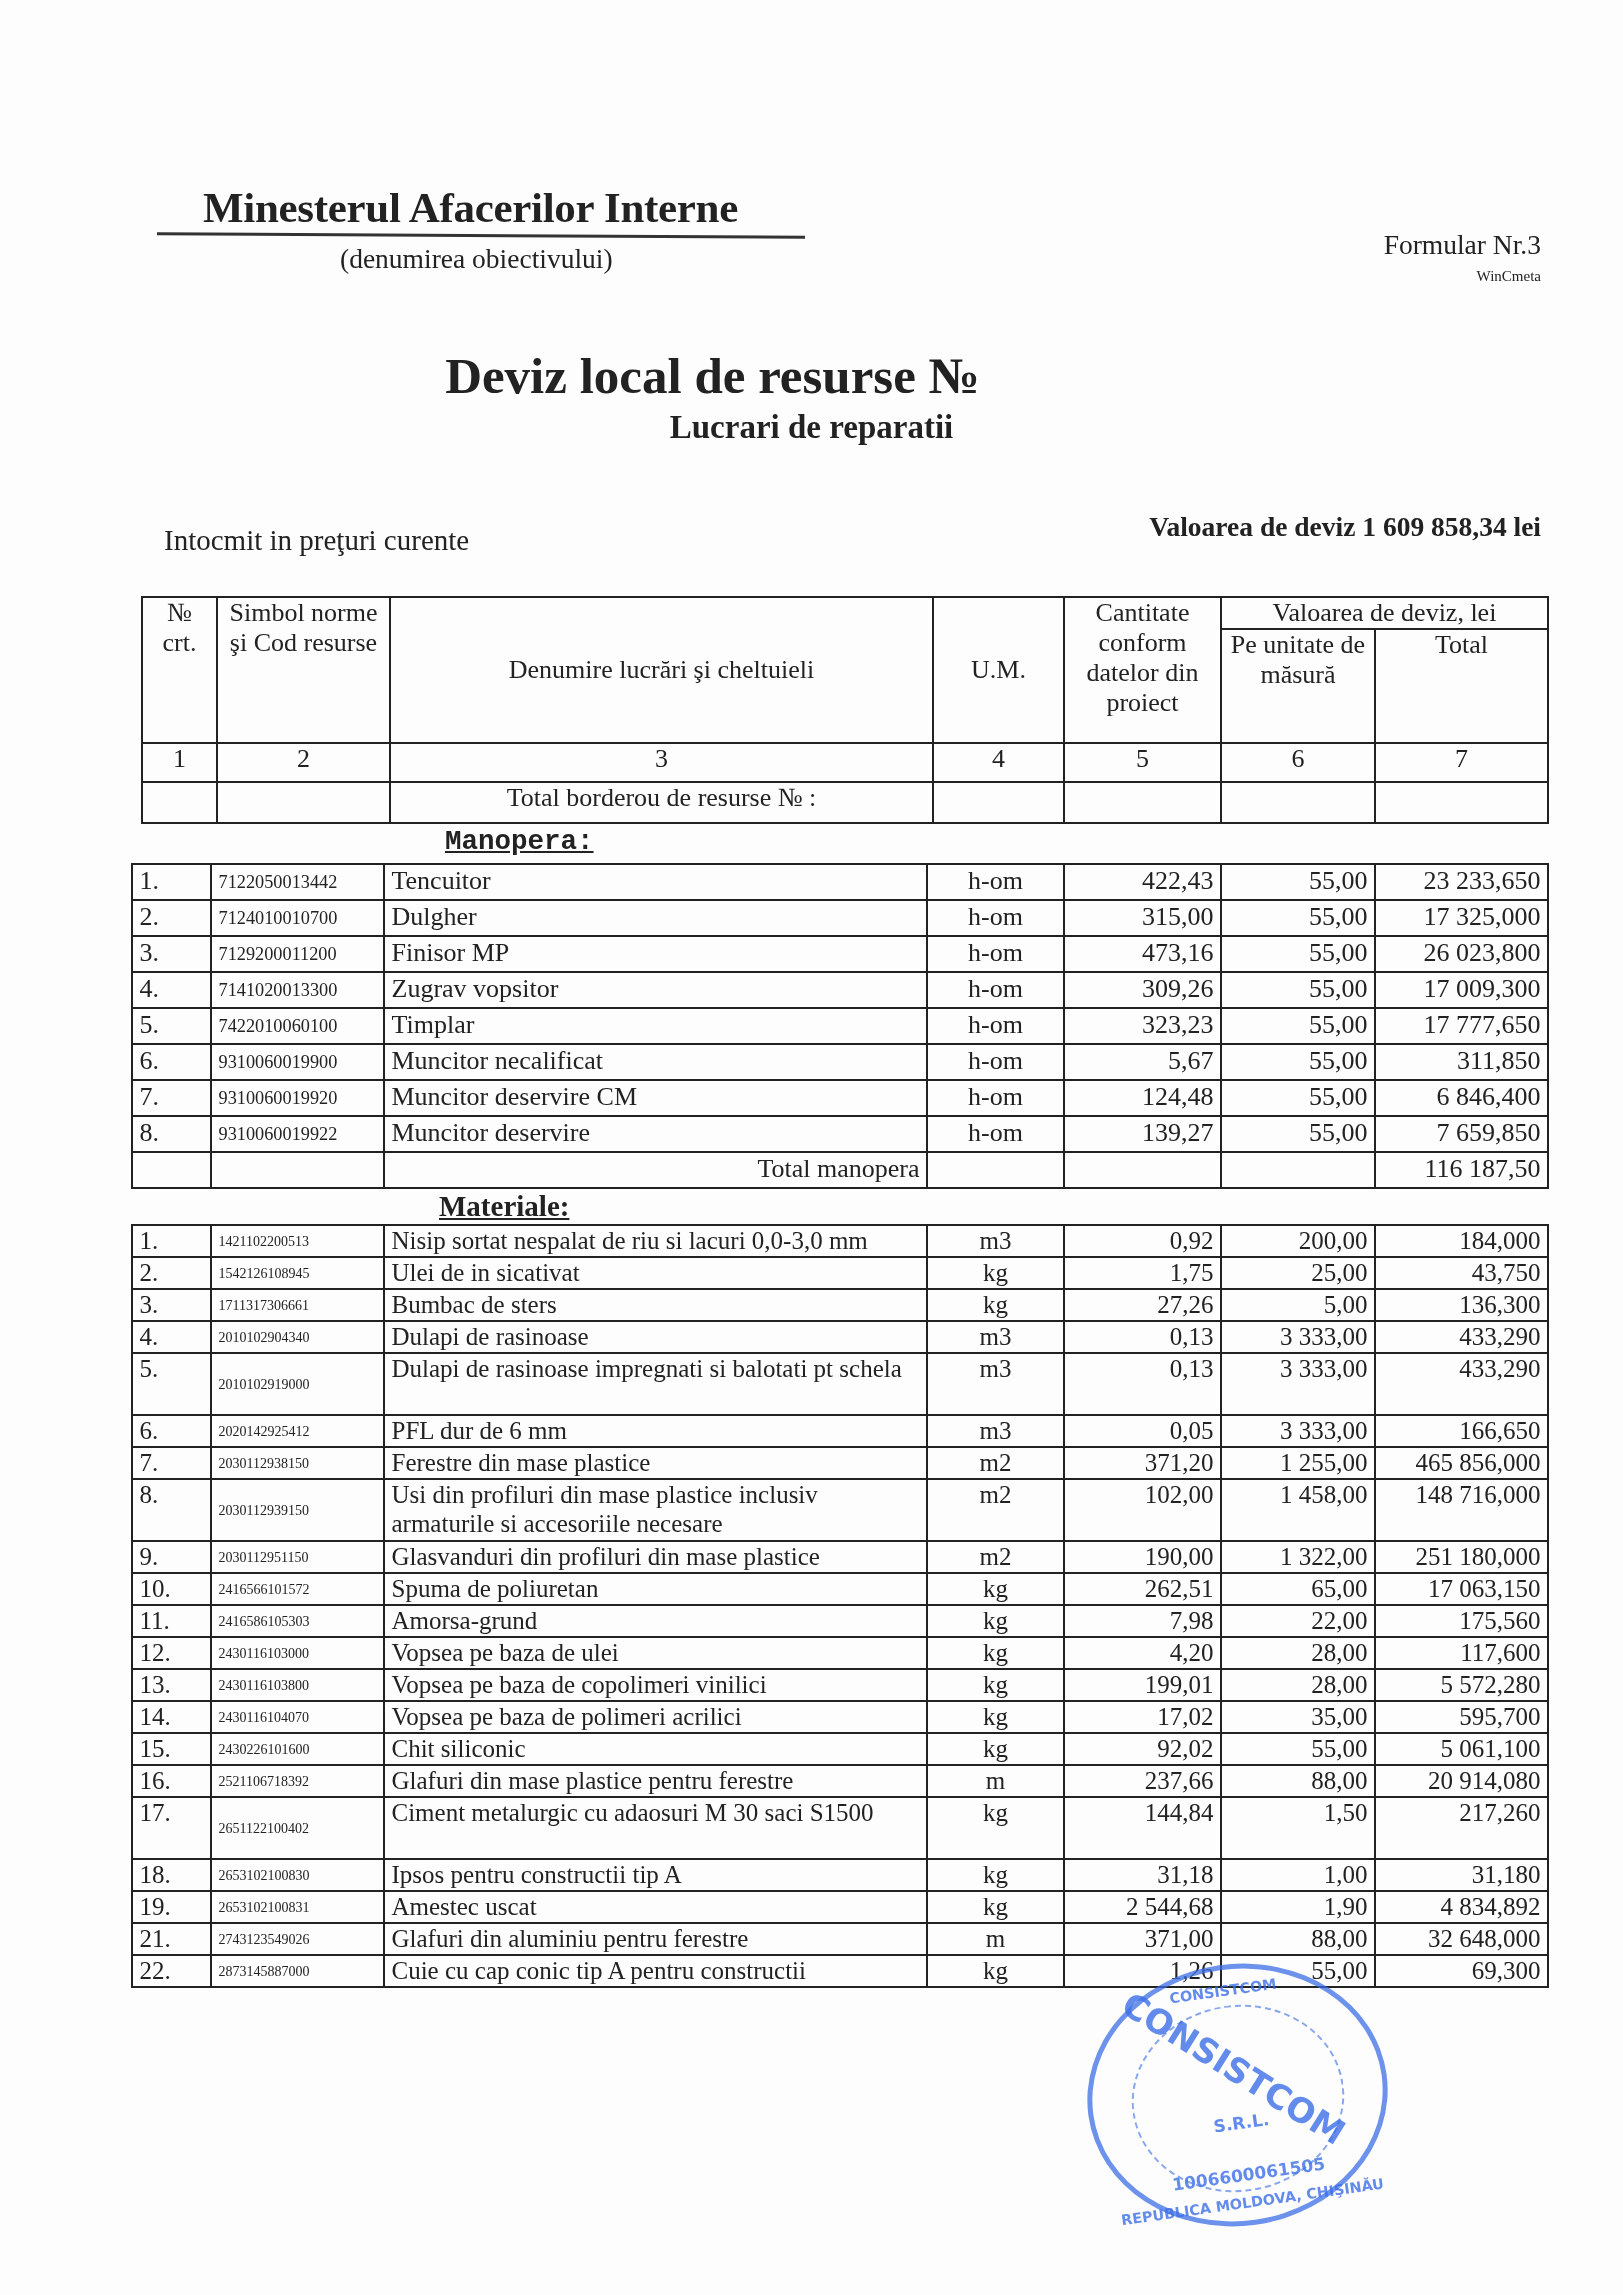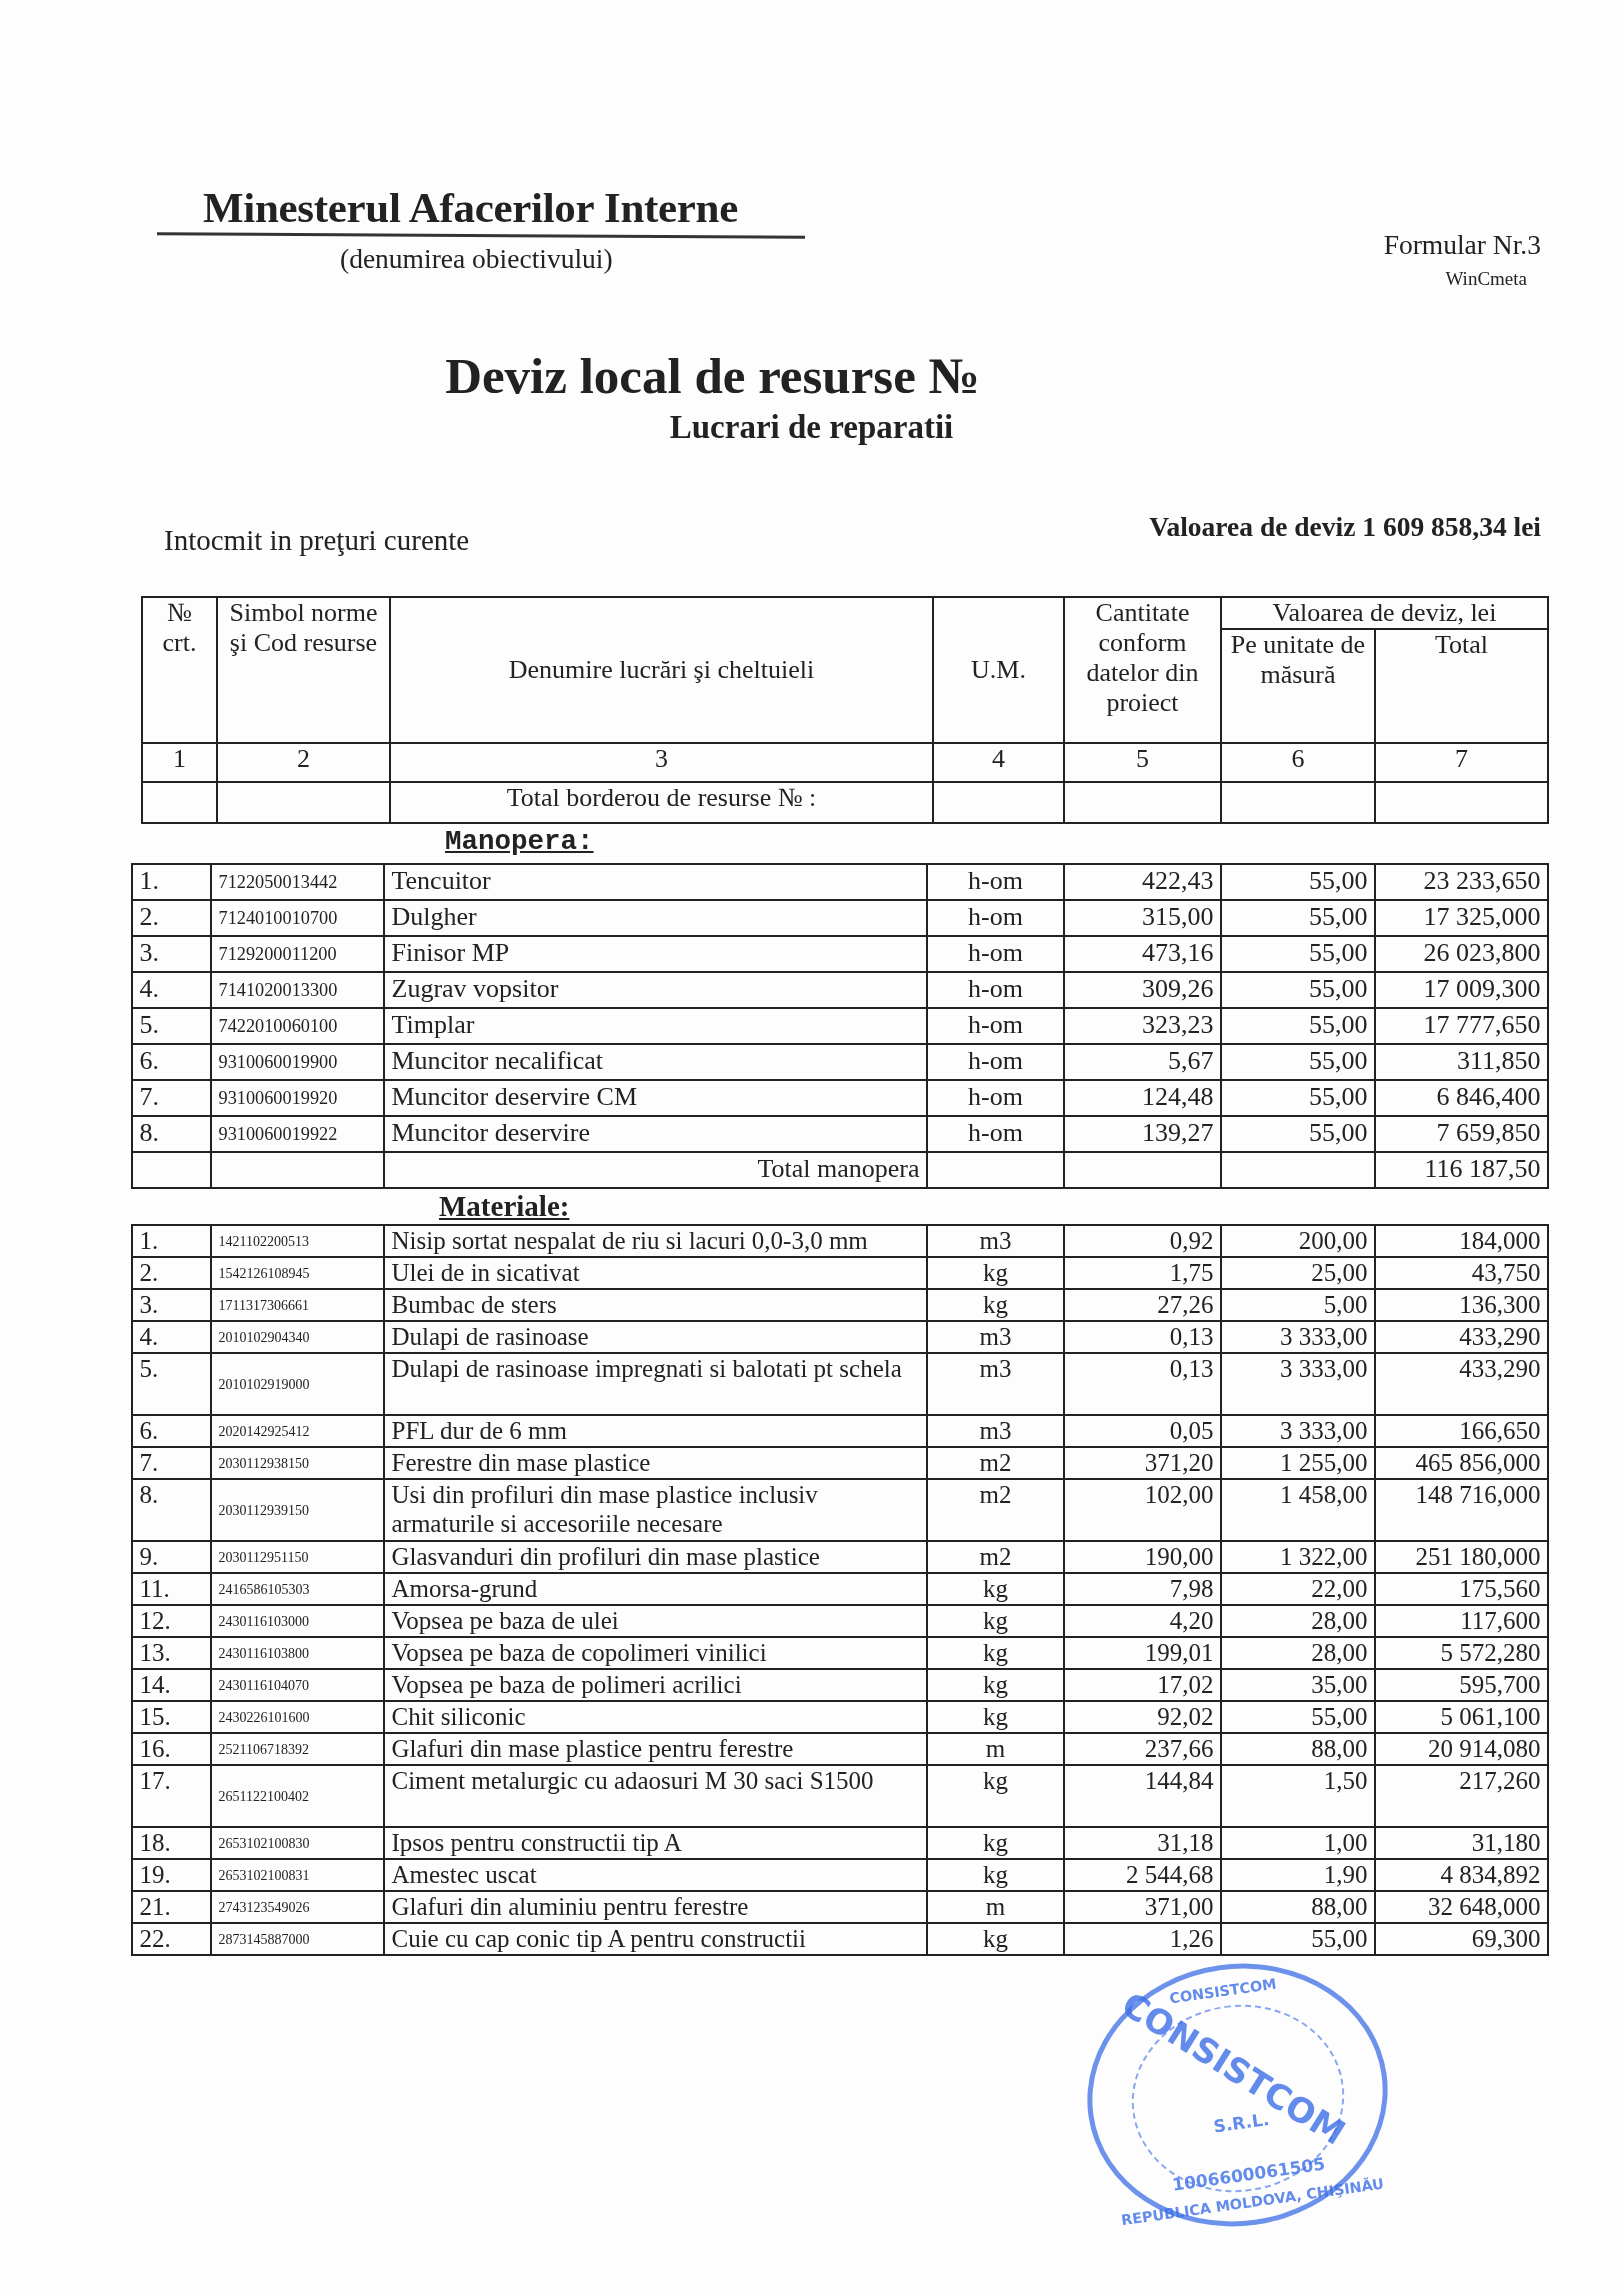--- a/index.html
+++ b/index.html
@@ -7,21 +7,21 @@
     width: 1623px; height: 2295px; background: #fdfdfd;
     font-family: "Liberation Serif", serif; color: #222; position: relative; overflow: hidden;
   }
   .abs { position: absolute; }
   .org-title {
     left: 203px; top: 183px; font-size: 43px; font-weight: bold; letter-spacing: -0.3px;
   }
   .org-line { left: 157px; top: 234px; width: 648px; height: 2.6px; background: #333; transform: rotate(0.3deg); }
   .org-sub { left: 340px; top: 243px; font-size: 27.5px; }
   .formular { right: 82px; top: 229px; font-size: 27.5px; text-align: right; }
-  .wincmeta { right: 96px; top: 268px; font-size: 19px; text-align: center; }
+  .wincmeta { right: 82px; top: 268px; font-size: 15px; text-align: center; }
   .doc-title { left: 0; width: 1425px; top: 347px; text-align: center; font-size: 51px; font-weight: bold; }
   .doc-sub { left: 0; width: 1623px; top: 409px; text-align: center; font-size: 33px; font-weight: bold; }
   .prices { left: 164px; top: 524px; font-size: 29px; }
   .deviz-val { right: 82px; top: 511px; font-size: 27.5px; font-weight: bold; margin-left: 40px; }
 
   table.grid { position: absolute; border-collapse: collapse; table-layout: fixed; }
   table.grid td, table.grid th {
     border: 2px solid #222; padding: 0 6.5px; font-weight: normal; vertical-align: top;
   }
   .hdr { left: 141px; top: 596px; width: 1407px; font-size: 26px; }
@@ -305,20 +305,29 @@
       <tr>
         <td class="c-no">9.</td>
         <td class="c-code">2030112951150</td>
         <td class="c-name">Glasvanduri din profiluri din mase plastice</td>
         <td class="c-um">m2</td>
         <td class="c-num">190,00</td>
         <td class="c-num">1 322,00</td>
         <td class="c-num">251 180,000</td>
       </tr>
       <tr>
+        <td class="c-no">10.</td>
+        <td class="c-code">2416566101572</td>
+        <td class="c-name">Spuma de poliuretan</td>
+        <td class="c-um">kg</td>
+        <td class="c-num">262,51</td>
+        <td class="c-num">65,00</td>
+        <td class="c-num">17 063,150</td>
+      </tr>
+      <tr>
         <td class="c-no">11.</td>
         <td class="c-code">2416586105303</td>
         <td class="c-name">Amorsa-grund</td>
         <td class="c-um">kg</td>
         <td class="c-num">7,98</td>
         <td class="c-num">22,00</td>
         <td class="c-num">175,560</td>
       </tr>
       <tr>
         <td class="c-no">12.</td>

